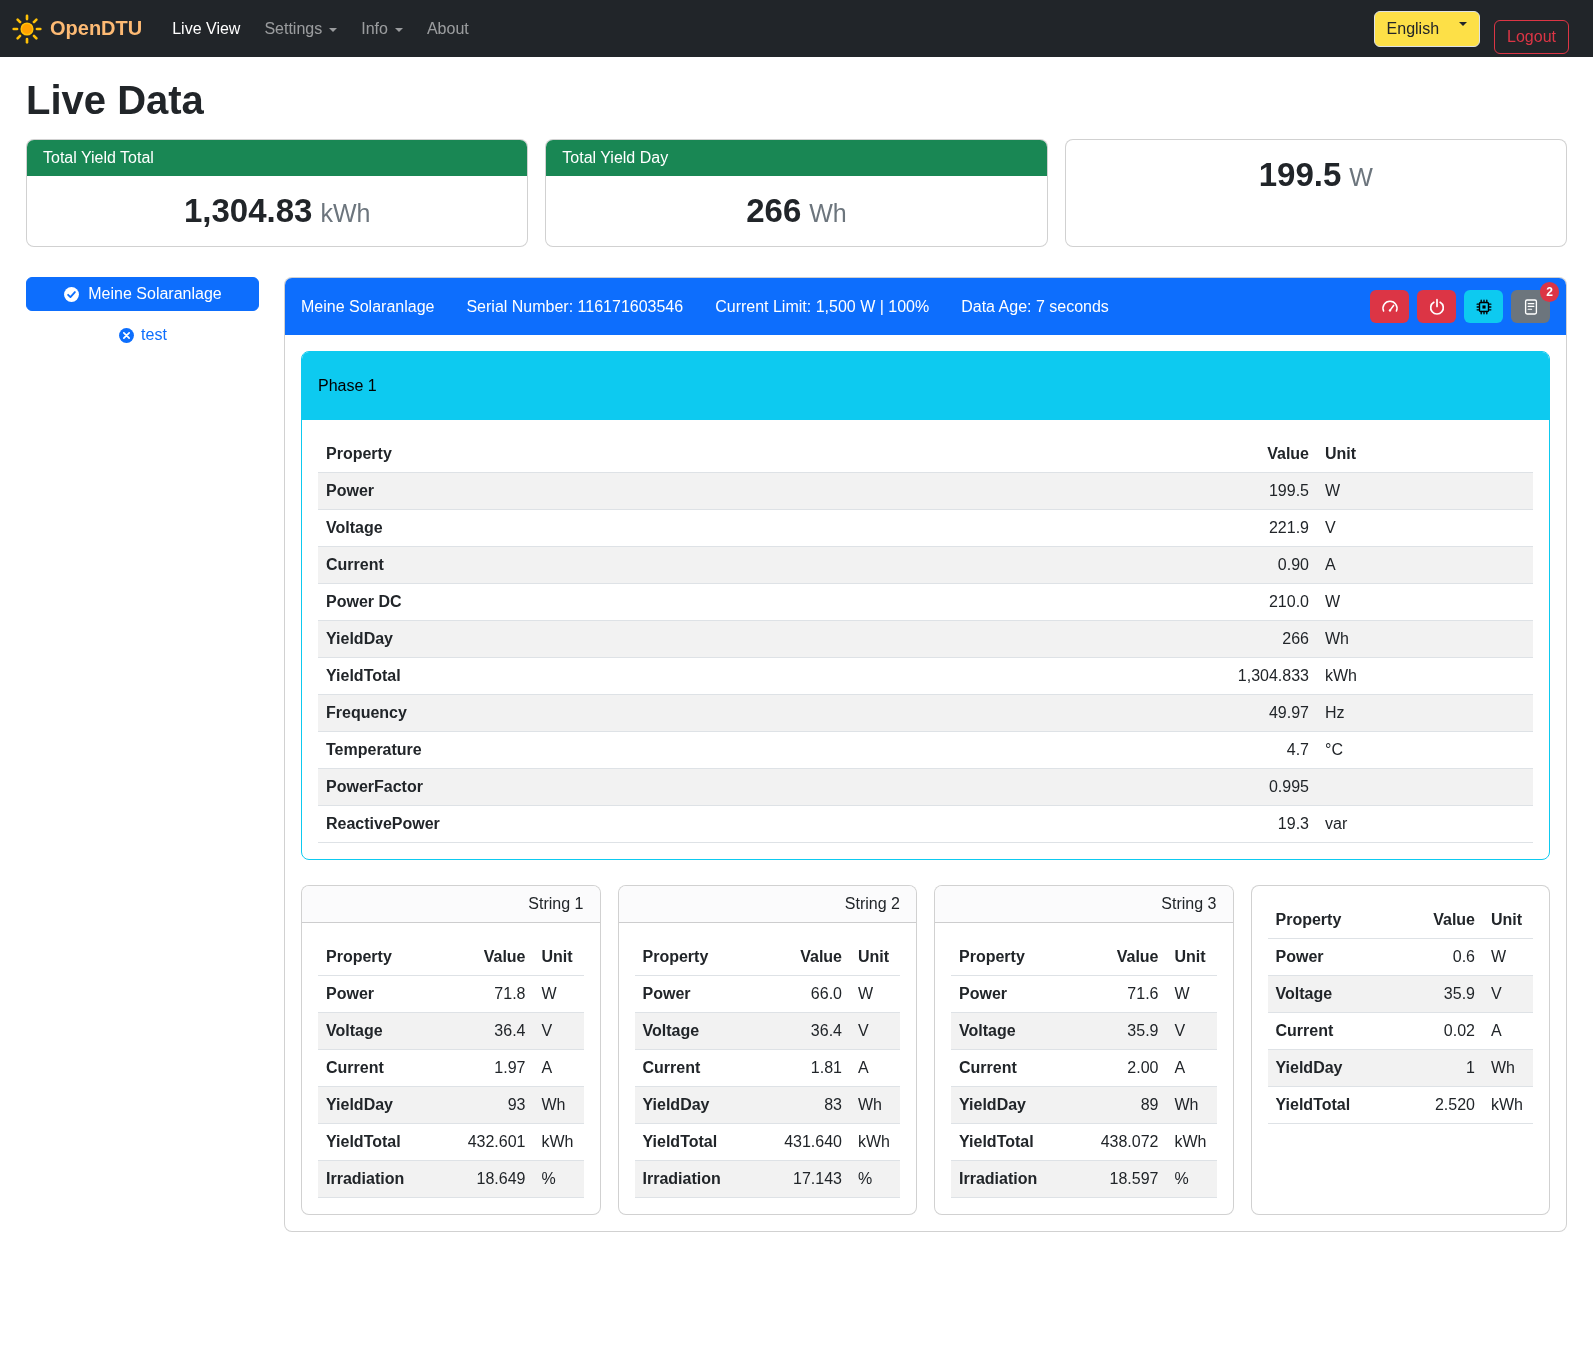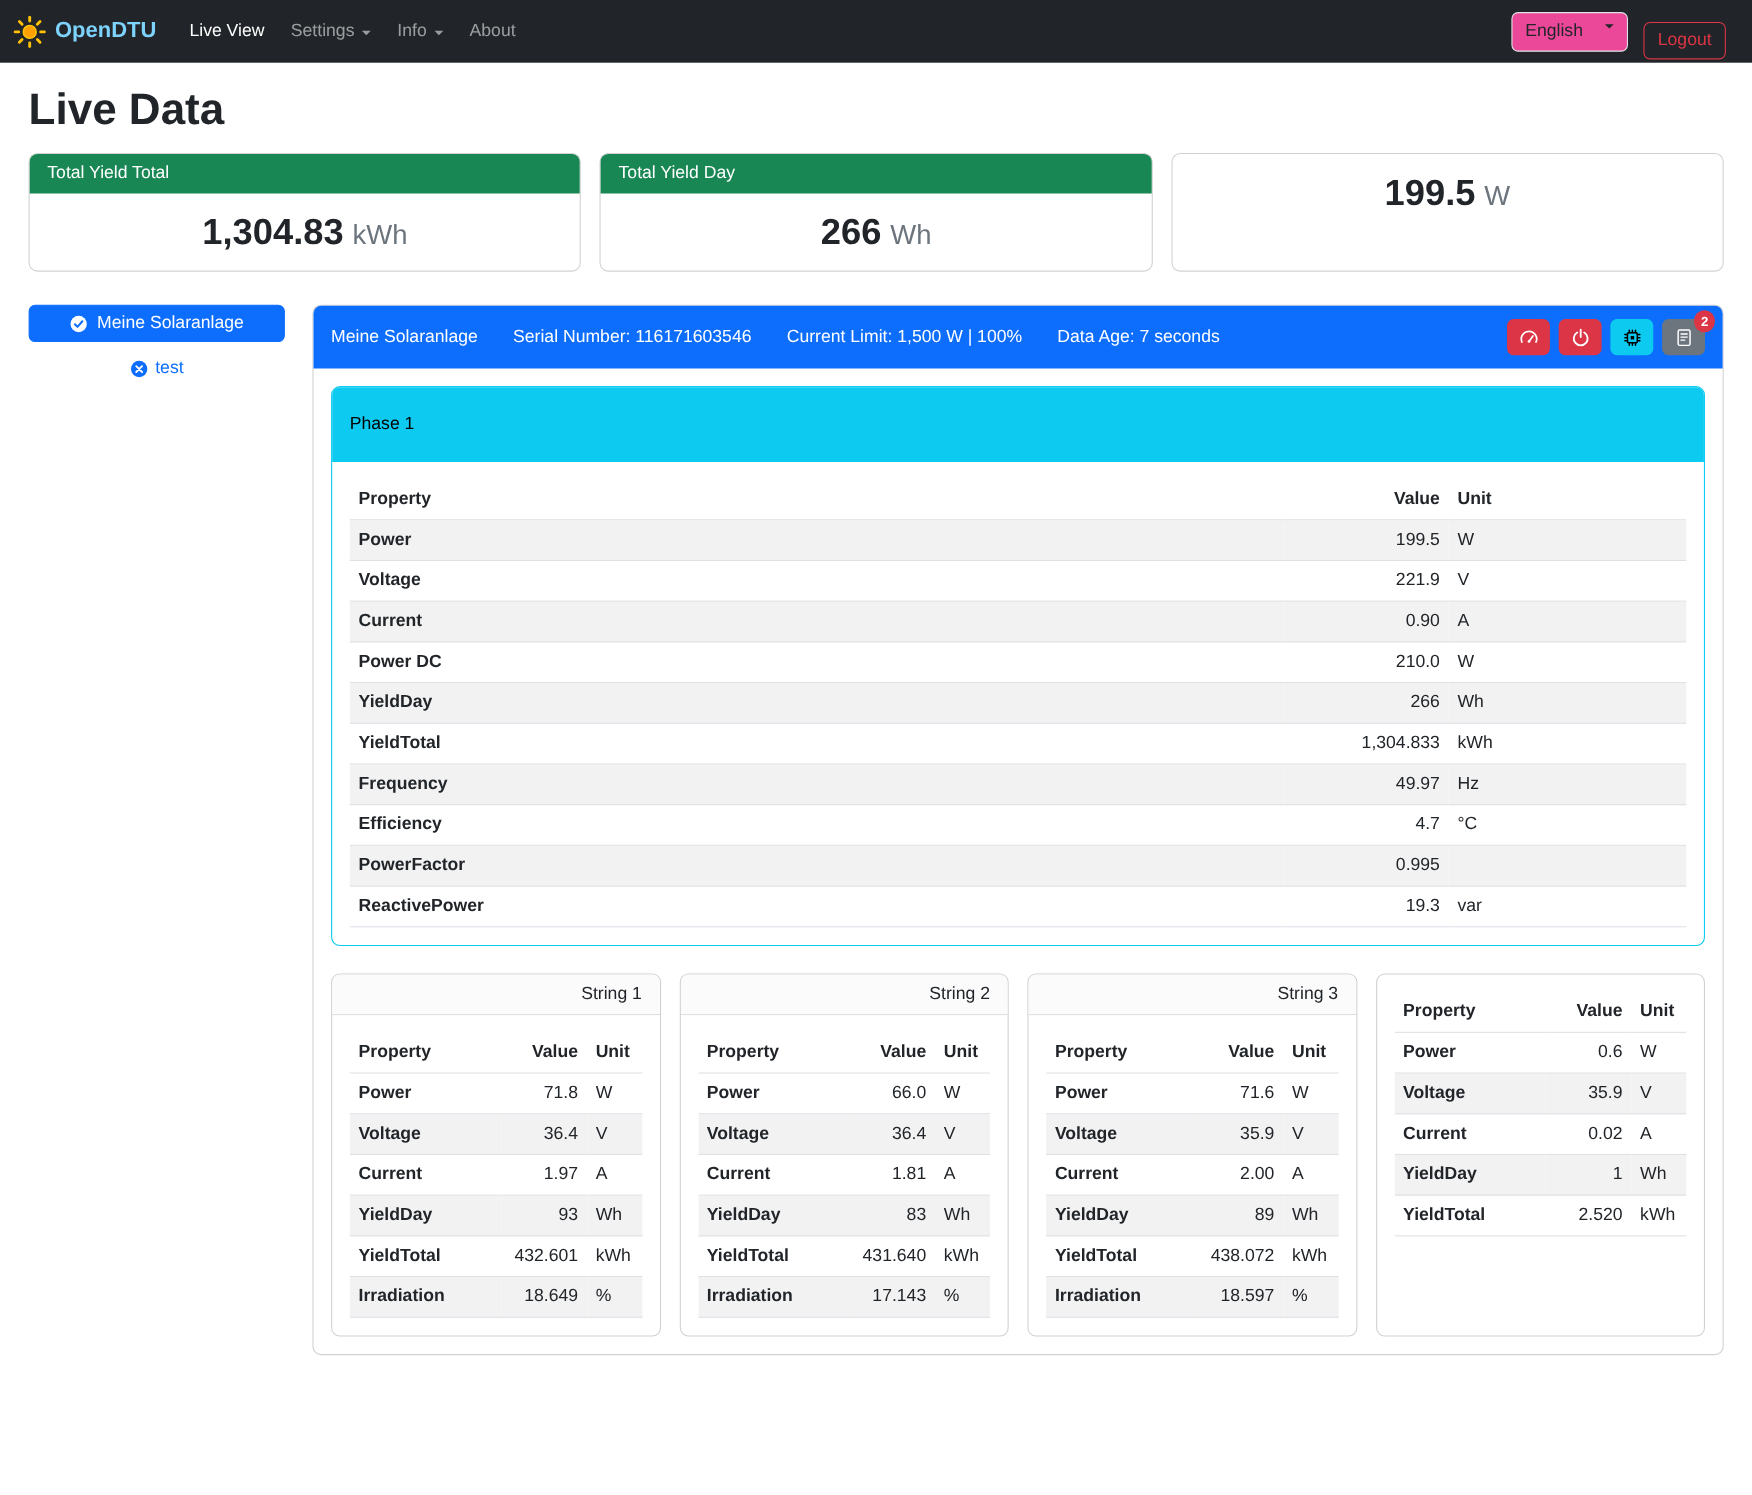--- a/index.html
+++ b/index.html
@@ -15,41 +15,41 @@
   
   .navbar {
     background: #212529;
     height: 57px;
     display: flex;
     align-items: center;
     padding: 0 24px 0 12px;
   }
   .brand {
     display: flex; align-items: center; gap: 8px;
-    color: #7dd3fc; font-size: 20px; font-weight: 700;
+    color: #fdba74; font-size: 20px; font-weight: 700;
     margin-right: 18px; cursor: pointer; text-decoration: none;
   }
   .nav-links { display: flex; align-items: center; }
   .nav-link {
     color: rgba(255,255,255,.55);
     padding: 8px 12px; cursor: pointer;
     display: flex; align-items: center; gap: 7px;
     text-decoration: none;
   }
   .nav-link.active { color: #fff; }
   .caret {
     display: inline-block; width: 0; height: 0;
     border-left: 4px solid transparent;
     border-right: 4px solid transparent;
     border-top: 4.5px solid currentColor;
     margin-top: 2px;
   }
   .navbar-right { margin-left: auto; display: flex; align-items: center; gap: 14px; }
   .lang-select {
-    background: #ec4899; color: #212529;
+    background: #fde047; color: #212529;
     border-radius: 6px; padding: 8px 12px;
     display: flex; align-items: flex-start; gap: 20px;
     cursor: pointer; border: 1px solid #dee2e6;
   }
   .logout-btn {
     background: transparent; color: #dc3545;
     border: 1px solid #dc3545; border-radius: 6px;
     padding: 7px 12px; font-size: 16px; cursor: pointer;
     font-family: inherit;
     margin-top: 16px;
@@ -327,21 +327,21 @@
                     <td class="prop">YieldTotal</td>
                     <td class="val">1,304.833</td>
                     <td class="unit">kWh</td>
                   </tr>
                   <tr>
                     <td class="prop">Frequency</td>
                     <td class="val">49.97</td>
                     <td class="unit">Hz</td>
                   </tr>
                   <tr>
-                    <td class="prop">Efficiency</td>
+                    <td class="prop">Temperature</td>
                     <td class="val">4.7</td>
                     <td class="unit">°C</td>
                   </tr>
                   <tr>
                     <td class="prop">PowerFactor</td>
                     <td class="val">0.995</td>
                     <td class="unit"></td>
                   </tr>
                   <tr>
                     <td class="prop">ReactivePower</td>

